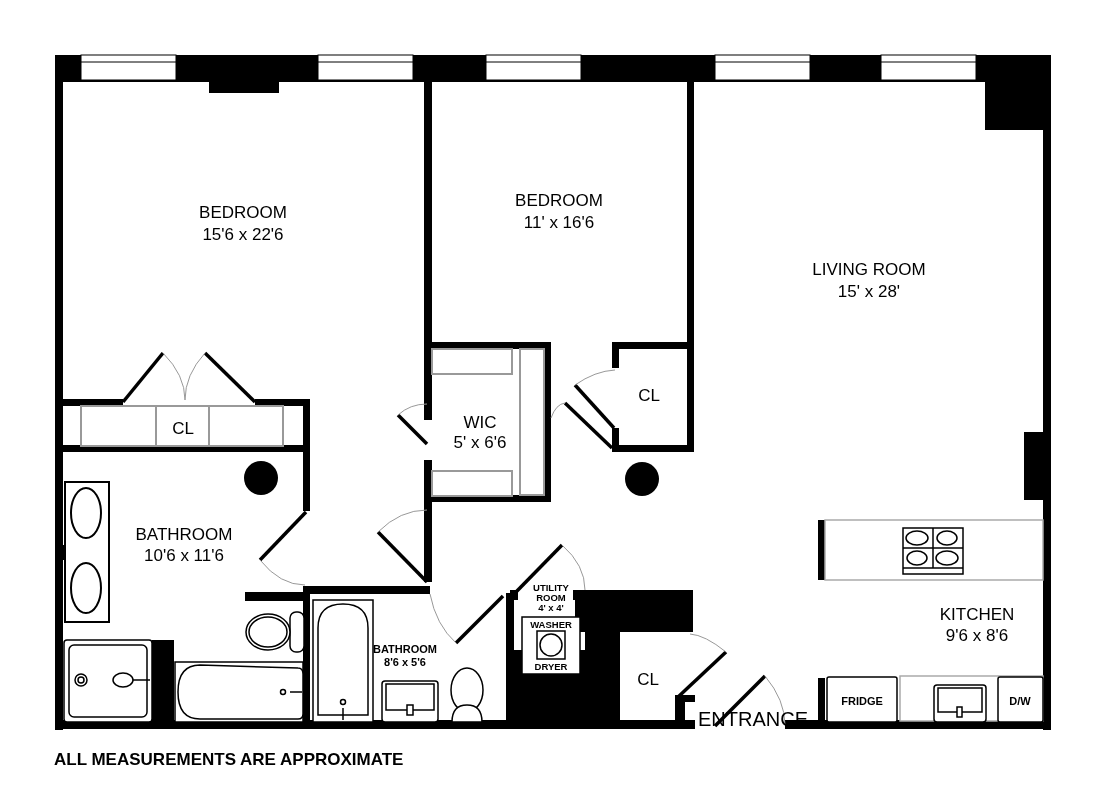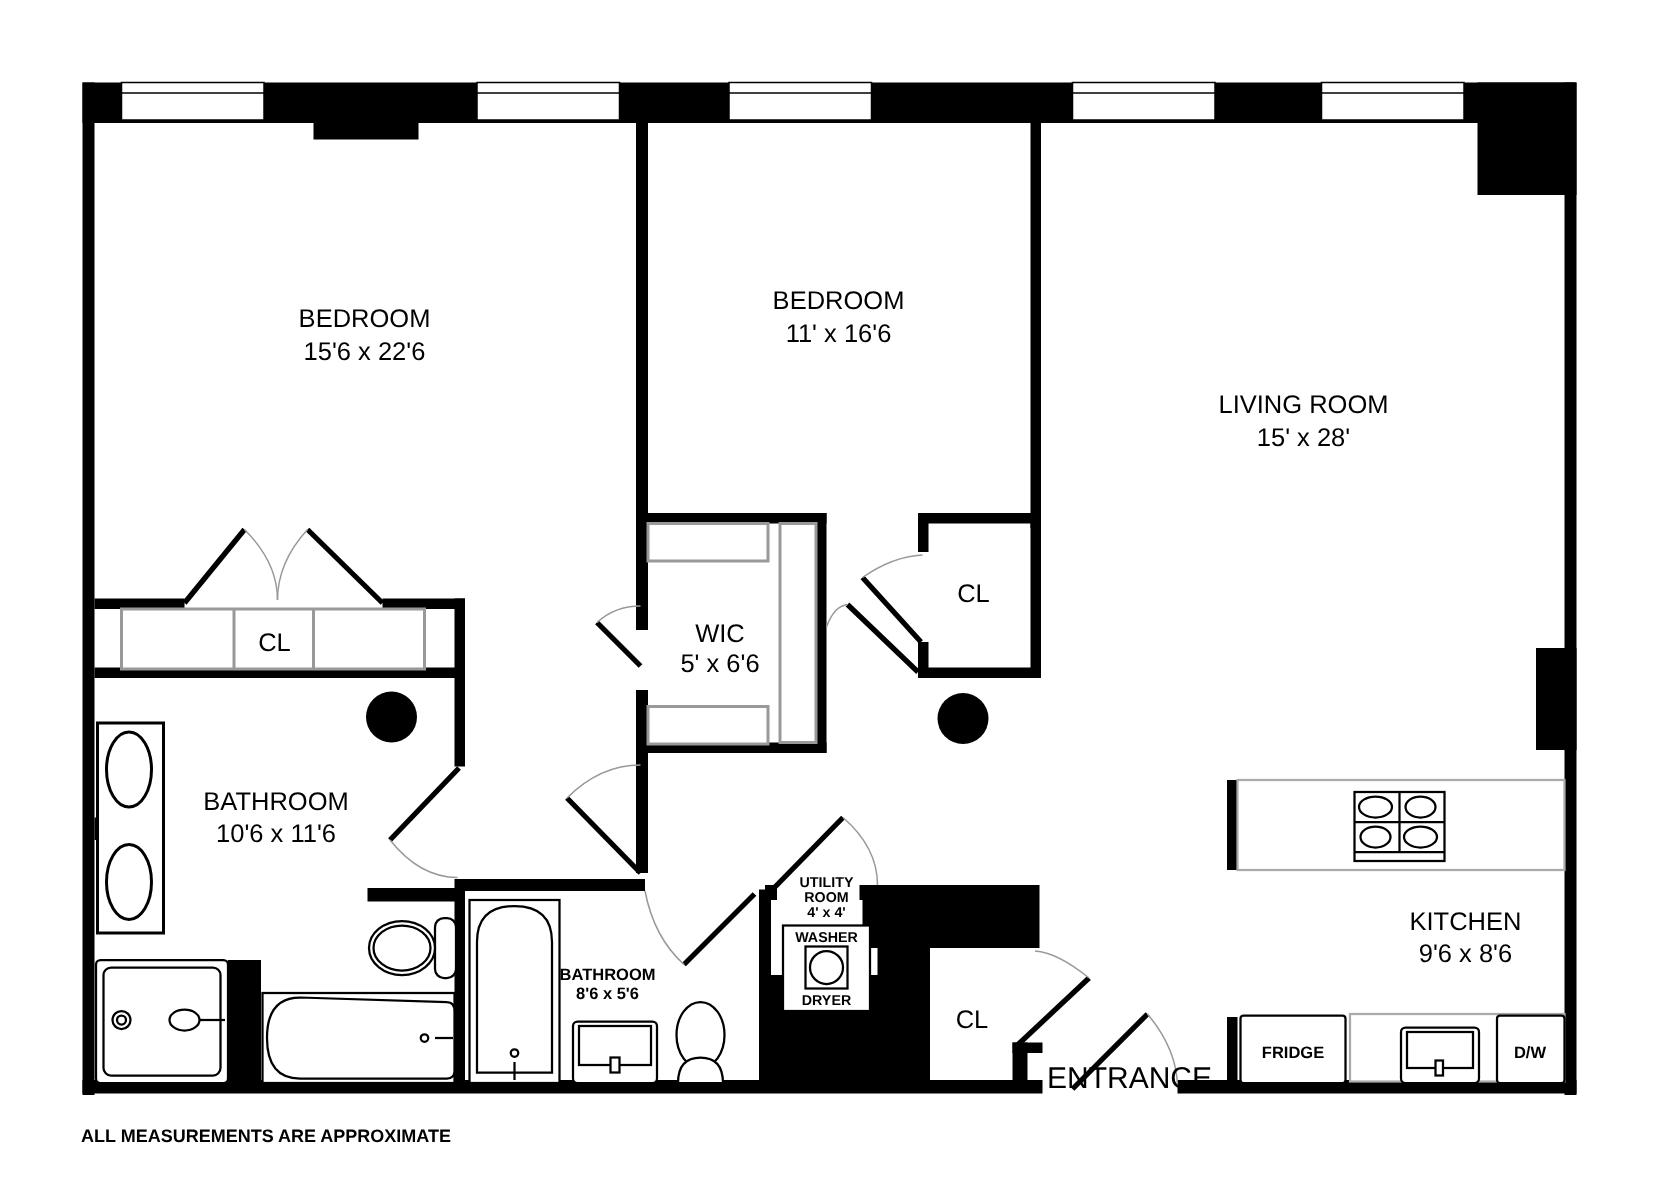--- a/index.html
+++ b/index.html
@@ -4,21 +4,21 @@
 <style>
   html, body { margin: 0; padding: 0; background: #ffffff; }
   body { width: 1118px; height: 800px; position: relative; overflow: hidden; font-family: "Liberation Sans", sans-serif; }
   #plan { position: absolute; left: 0; top: 0; }
   .lbl { font-family: "Liberation Sans", sans-serif; fill: #000; text-anchor: middle; }
   .room-name { font-size: 17px; }
   .room-dim { font-size: 17px; }
   .small { font-size: 11px; font-weight: bold; }
   .tiny { font-size: 9.5px; font-weight: bold; }
   .appl { font-size: 11px; font-weight: bold; }
-  .note { position: absolute; left: 54px; top: 750px; font-size: 12px; font-weight: bold; color: #000; }
+  .note { position: absolute; left: 54px; top: 750px; font-size: 17px; font-weight: bold; color: #000; }
   .entrance { position: absolute; left: 698px; top: 708px; font-size: 20px; font-weight: normal; color: #000; }
 </style>
 </head>
 <body>
 
 <svg id="plan" width="1118" height="800" viewBox="0 0 1118 800" xmlns="http://www.w3.org/2000/svg">
 
   <g fill="#000">
 
     <rect x="55" y="55" width="995" height="27"></rect>

